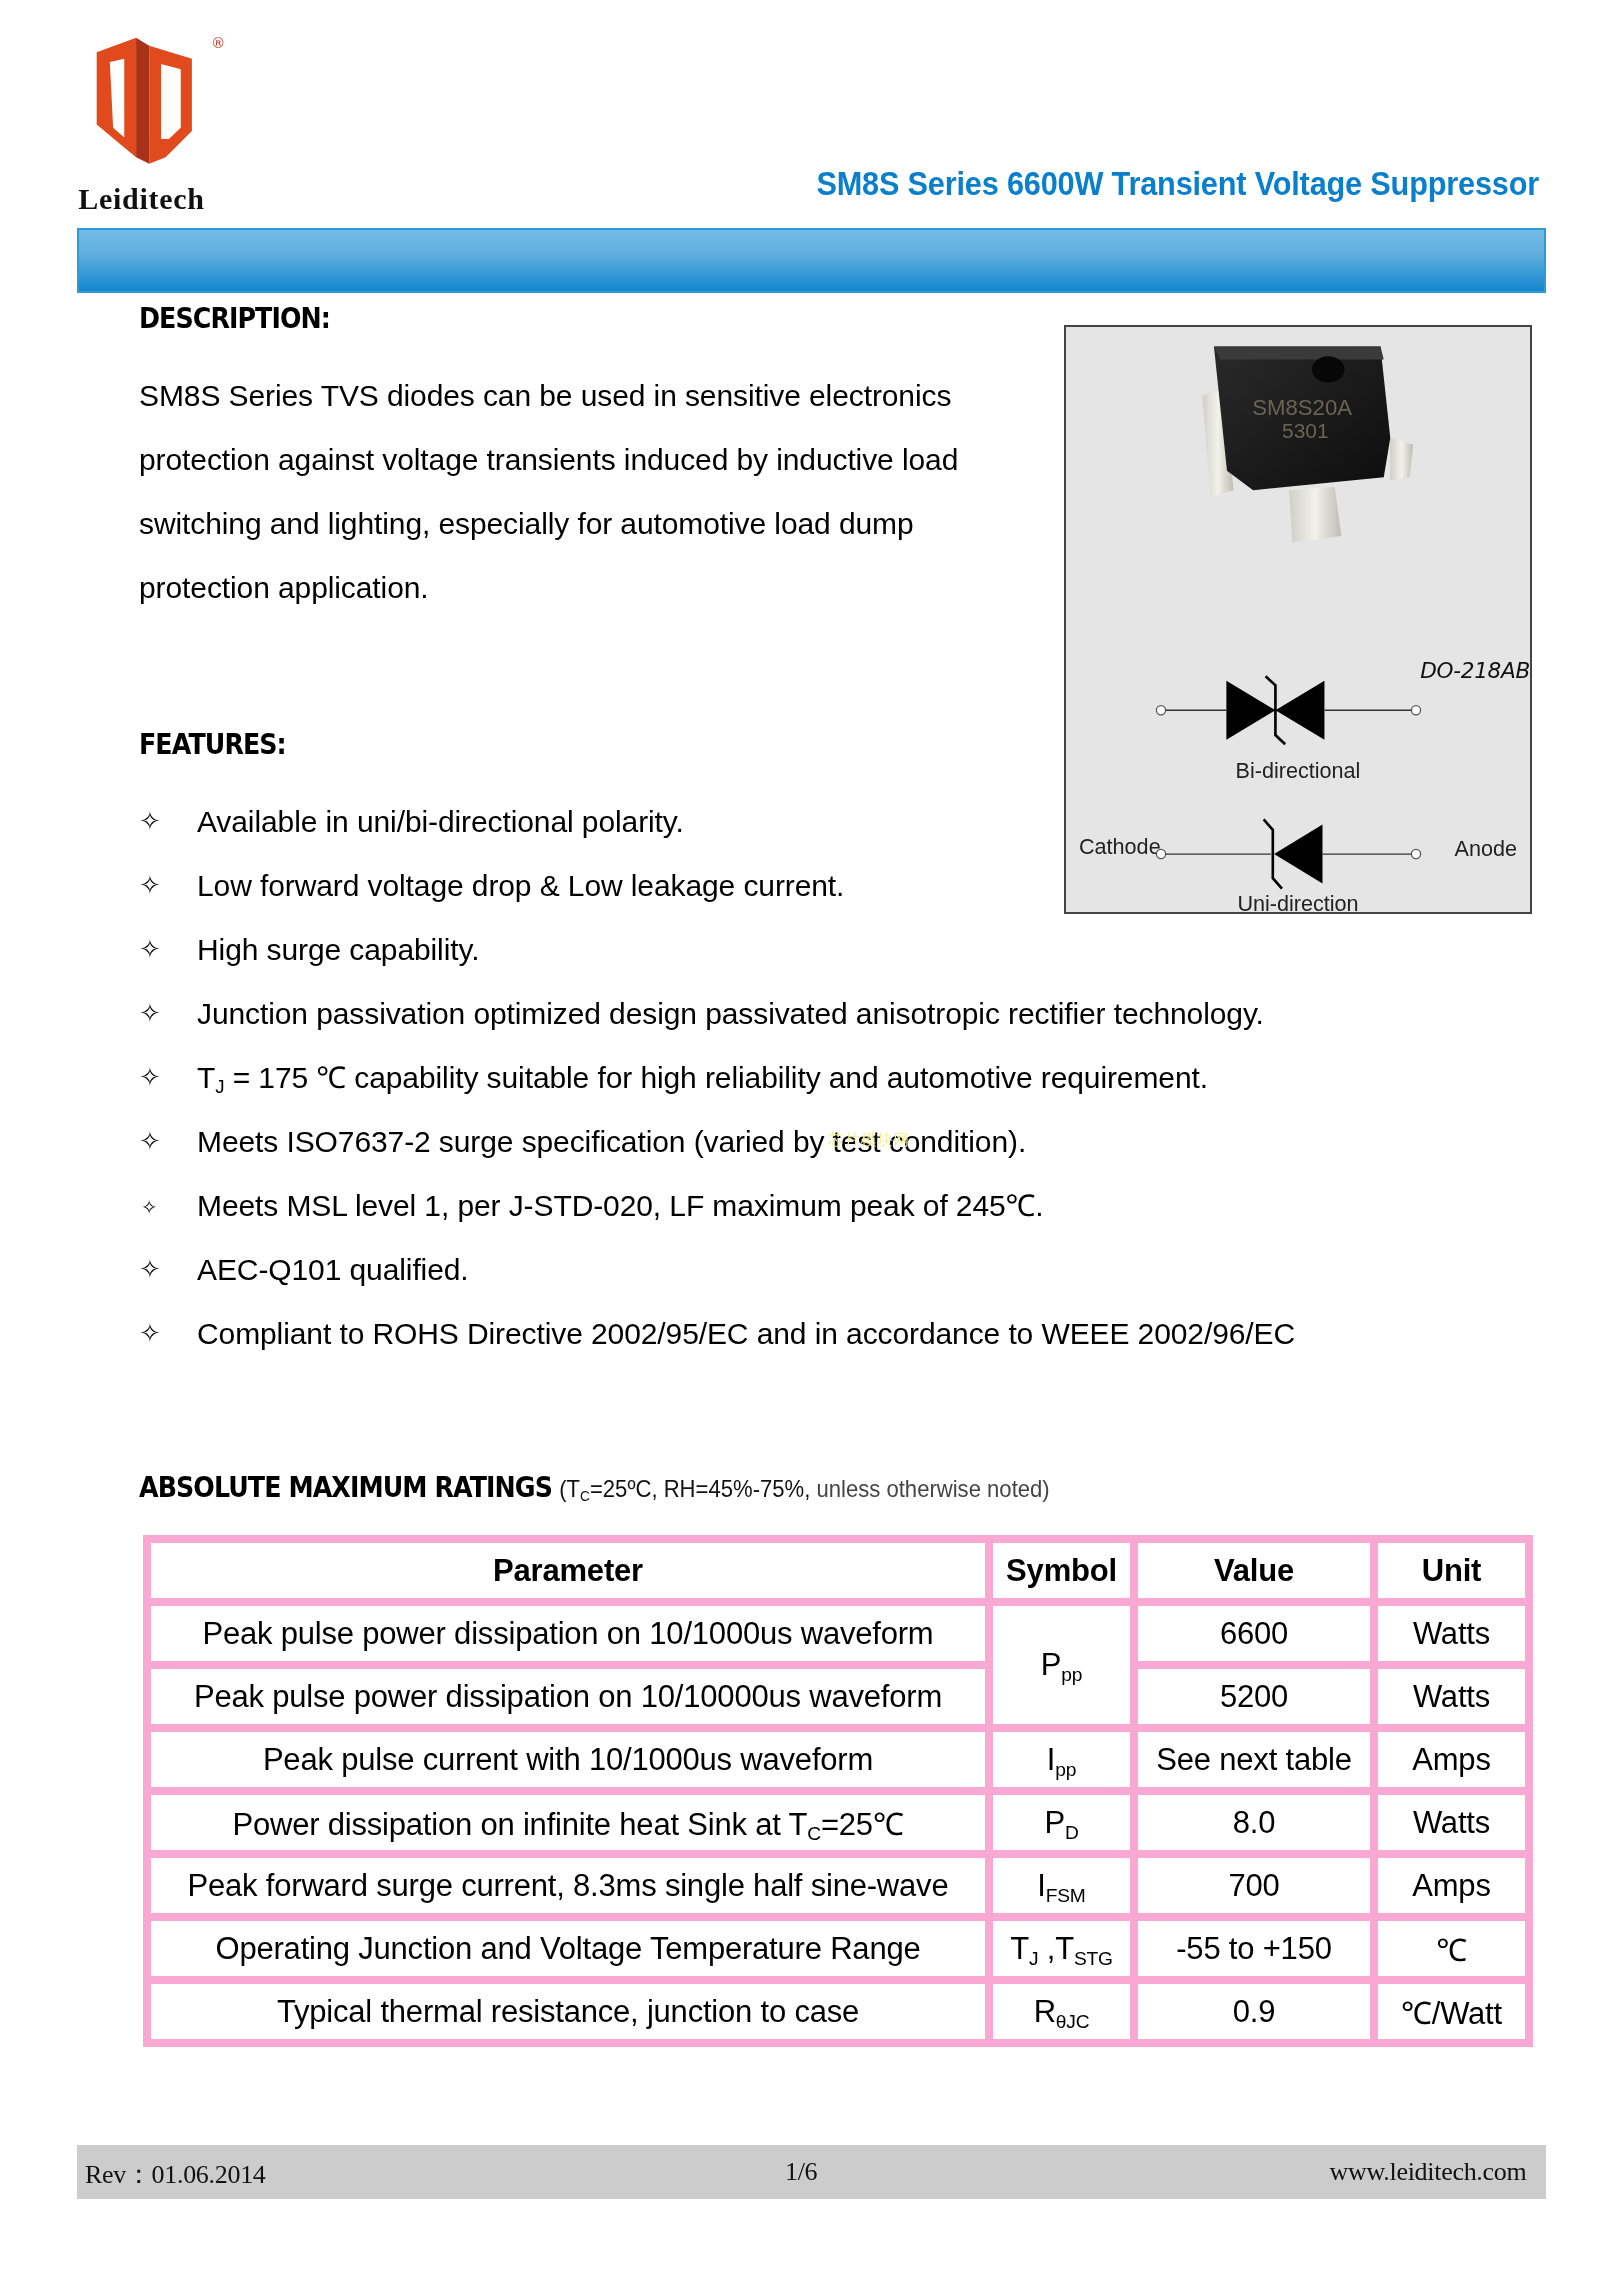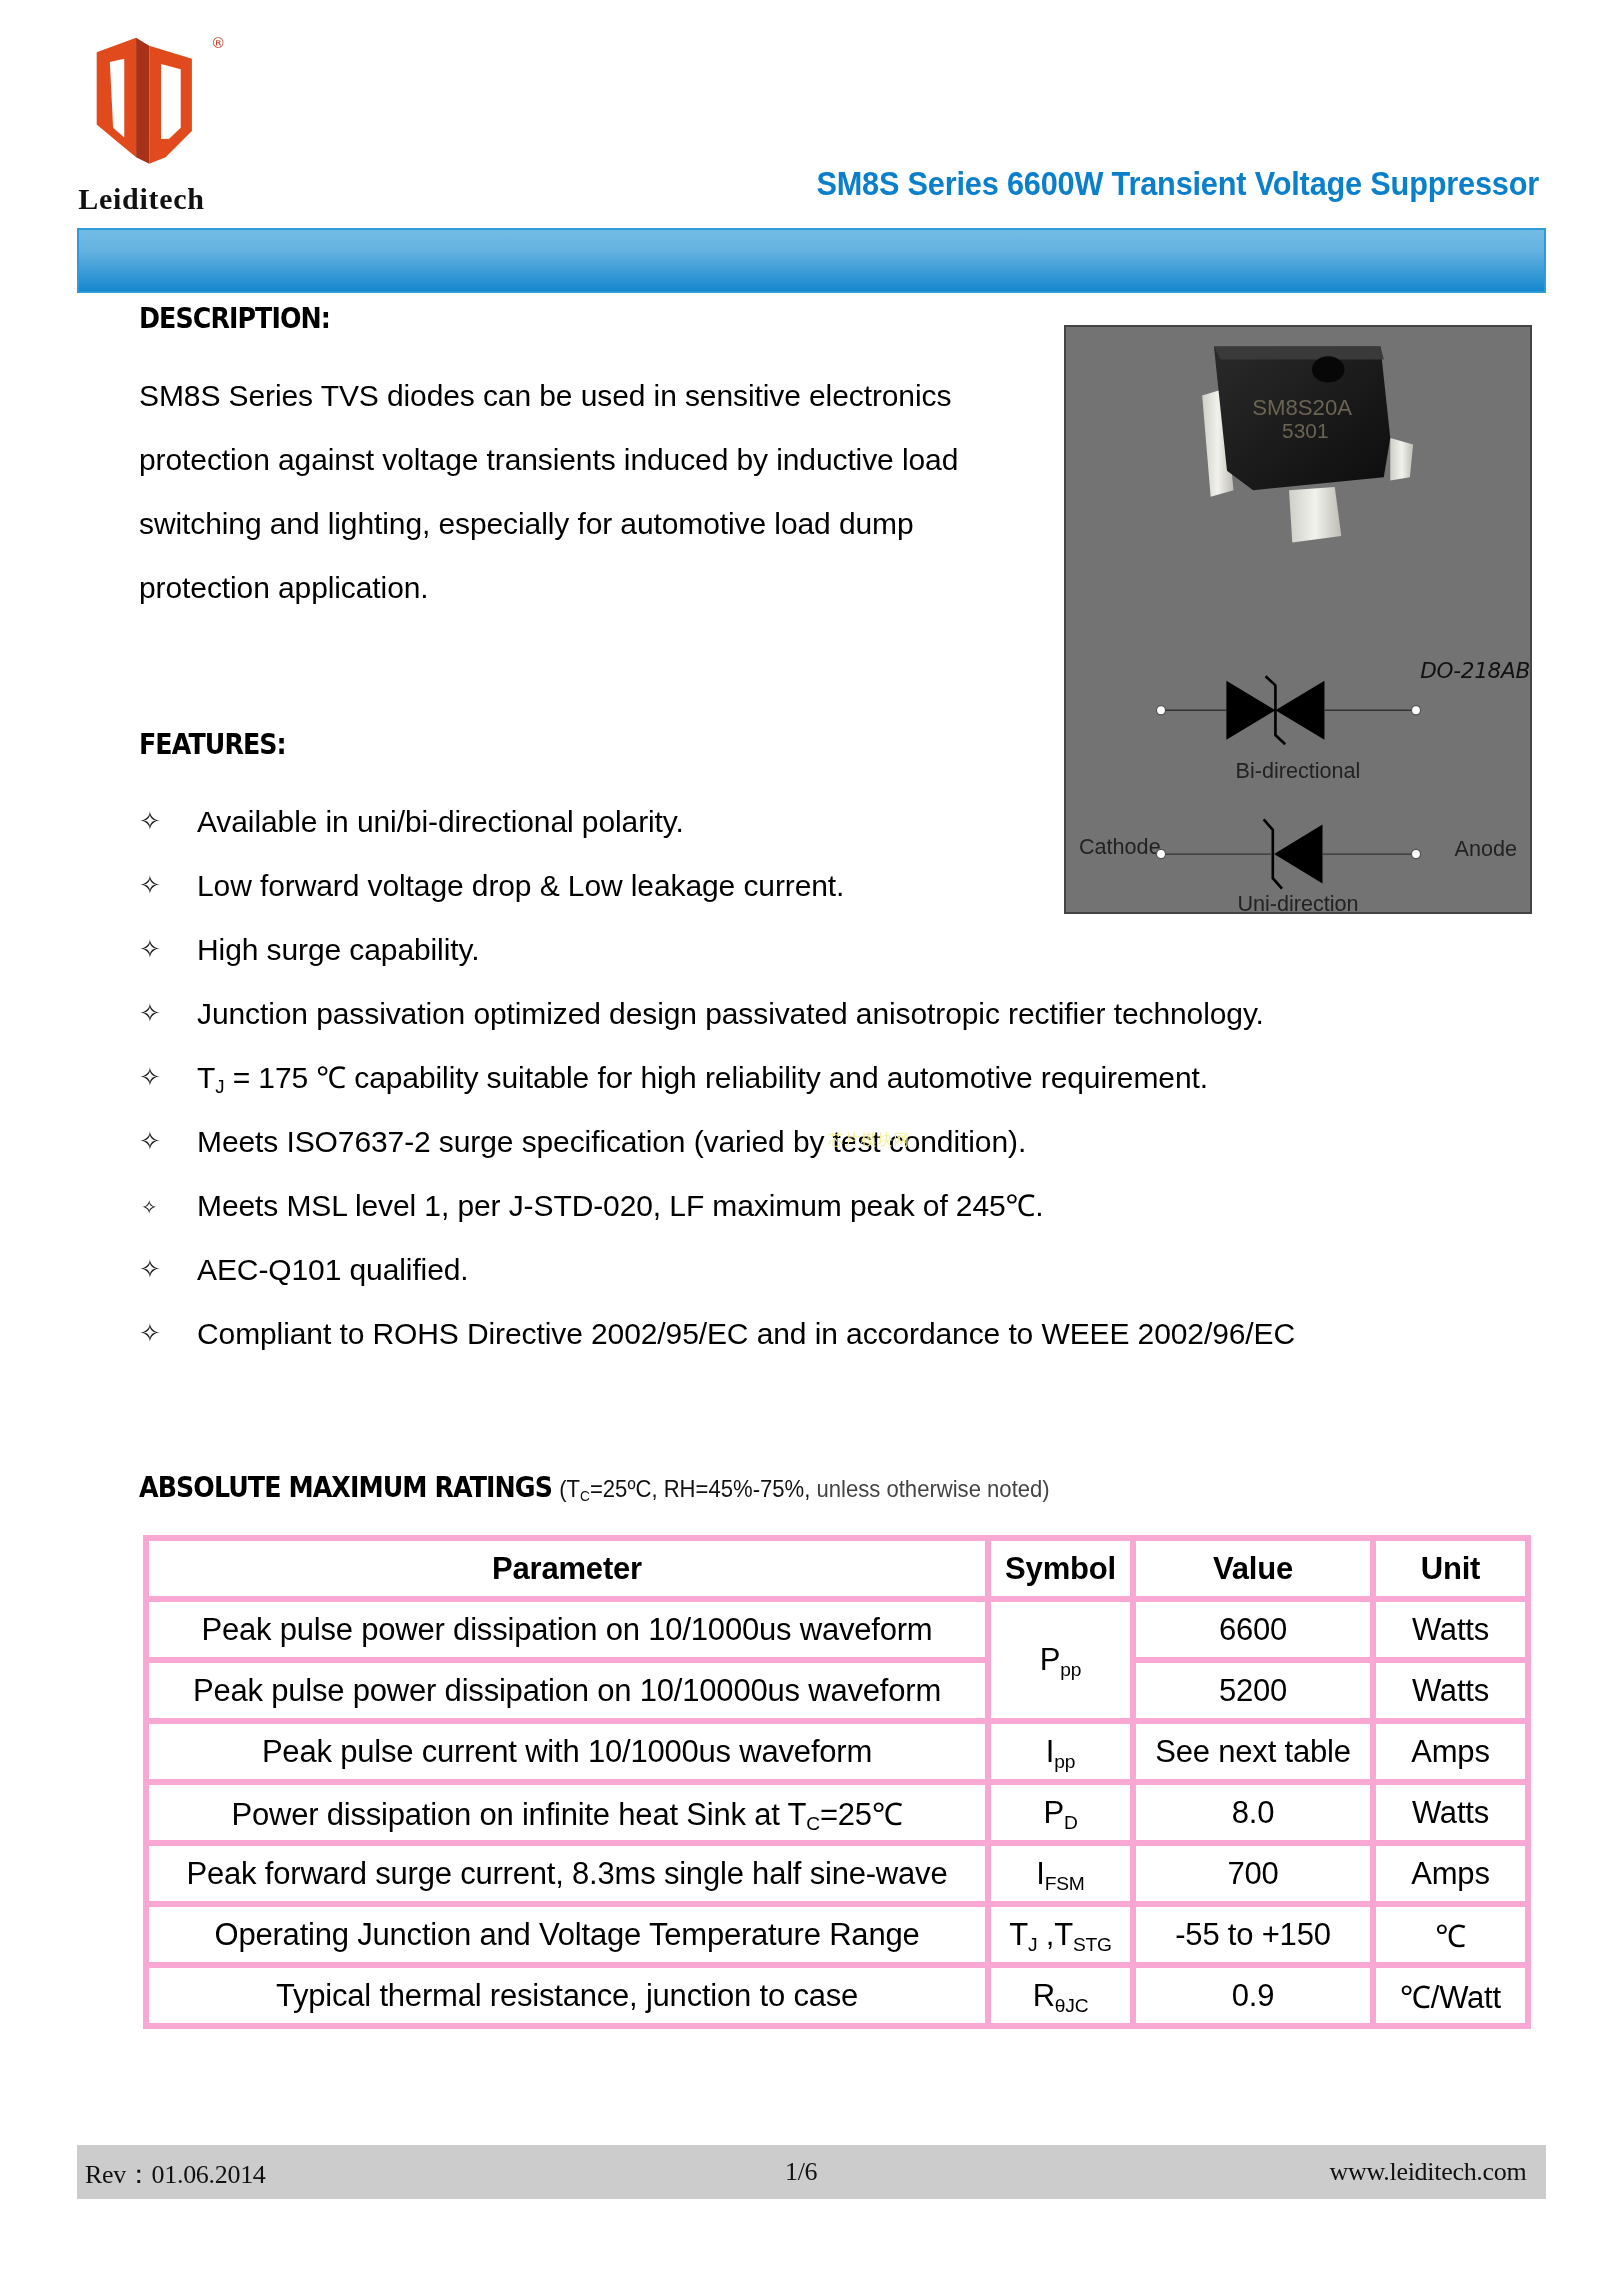--- a/index.html
+++ b/index.html
@@ -25,41 +25,41 @@
   #amr-heading { left:139px; top:1471px; display:flex; align-items:baseline; }
   #amr-sub { font-family:"Liberation Sans", sans-serif; font-weight:normal; font-size:24px; letter-spacing:0; margin-left:7.9px; color:#111; }
   #amr-sub .gray { color:#444; }
   sub.s { font-size:0.62em; vertical-align:-0.28em; line-height:0; }
 
   
   #desc-body { left:139px; top:373px; width:916px; }
   .desc-line { font-size:30px; height:64px; line-height:45px; white-space:nowrap; letter-spacing:-0.1px; }
 
   
-  #image-box { left:1064px; top:325px; width:468px; height:589px; box-sizing:border-box; border:2px solid #444; background:#737373; }
+  #image-box { left:1064px; top:325px; width:468px; height:589px; box-sizing:border-box; border:2px solid #444; background:#e5e5e5; }
   #package-photo { position:absolute; left:128px; top:13px; width:226px; height:209px; }
   #package-label { position:absolute; left:0; width:100%; top:291px; text-align:right; font-family:"DejaVu Sans", sans-serif; font-style:italic; font-size:21.6px; letter-spacing:-0.3px; color:#111;margin-top:40px; }
   #bi-symbol { position:absolute; left:85px; top:344px; width:275px; height:85px; }
   #bi-label { position:absolute; left:0; width:100%; top:431px; text-align:center; font-size:21.6px; color:#222; }
   #uni-symbol { position:absolute; left:85px; top:478px; width:275px; height:85px; }
   #cathode-label { position:absolute; left:13px; top:507px; font-size:21.6px; color:#222; }
   #anode-label { position:absolute; right:13px; top:509px; font-size:21.6px; color:#222; }
   #uni-label { position:absolute; left:0; width:100%; top:564px; text-align:center; font-size:21.6px; color:#222; }
 
   
   #feat-list { left:139px; top:799px; width:1375px; }
   .feat-item { height:64px; display:flex; align-items:flex-start; }
   .feat-bullet { width:58px; font-size:26px; line-height:45px; font-family:"DejaVu Sans", sans-serif; color:#111; }
   .feat-bullet.small { font-size:19.6px; line-height:50px; padding-left:2px; box-sizing:border-box; }
   .feat-text { font-size:30px; line-height:45px; white-space:nowrap; letter-spacing:-0.1px; position:relative; }
   .watermark { position:absolute; left:780px; top:1130px; font-size:15.7px; color:#f4ef9c; font-family:"DejaVu Sans", sans-serif; letter-spacing:0.7px;margin-left:48px; }
 
   
   #ratings-table { left:143px; top:1535px; border-collapse:collapse; table-layout:fixed; }
-  #ratings-table td, #ratings-table th { border:6px solid #f9a8d4; text-align:center; vertical-align:middle; font-size:31px; padding:0; white-space:nowrap; letter-spacing:-0.2px; }
+  #ratings-table td, #ratings-table th { border:8px solid #f9a8d4; text-align:center; vertical-align:middle; font-size:31px; padding:0; white-space:nowrap; letter-spacing:-0.2px; }
   #ratings-table th { font-weight:bold; height:55px; }
   #ratings-table td { height:55px; }
   #ratings-table { border:3.3px solid #111; }
   .sym sub { font-size:0.62em; vertical-align:-0.3em; line-height:0; }
 
   
   #footer-bar { left:77px; top:2145px; width:1469px; height:54px; background:#cccccc; }
   .footer-text { position:absolute; top:11.8px; font-family:"Liberation Serif", serif; font-size:26px; color:#111; letter-spacing:-0.3px; }
   #footer-rev { left:7.9px; }
   #footer-page { left:708px; font-style:normal; }

